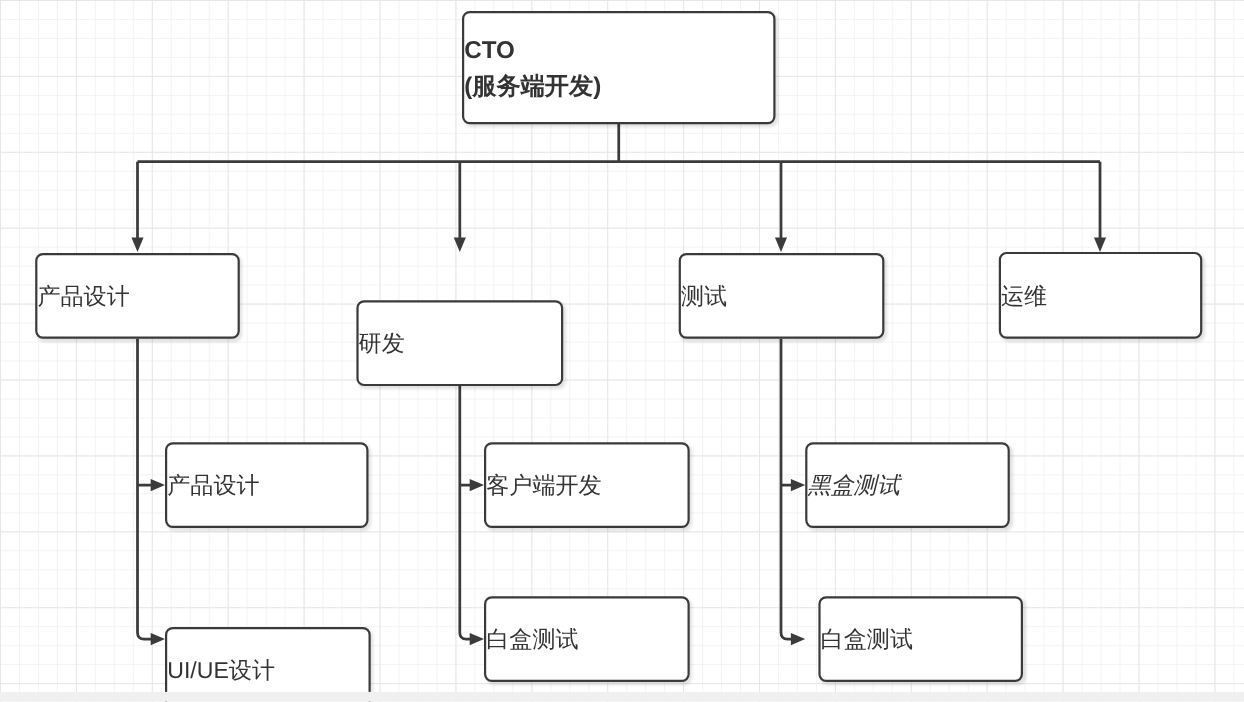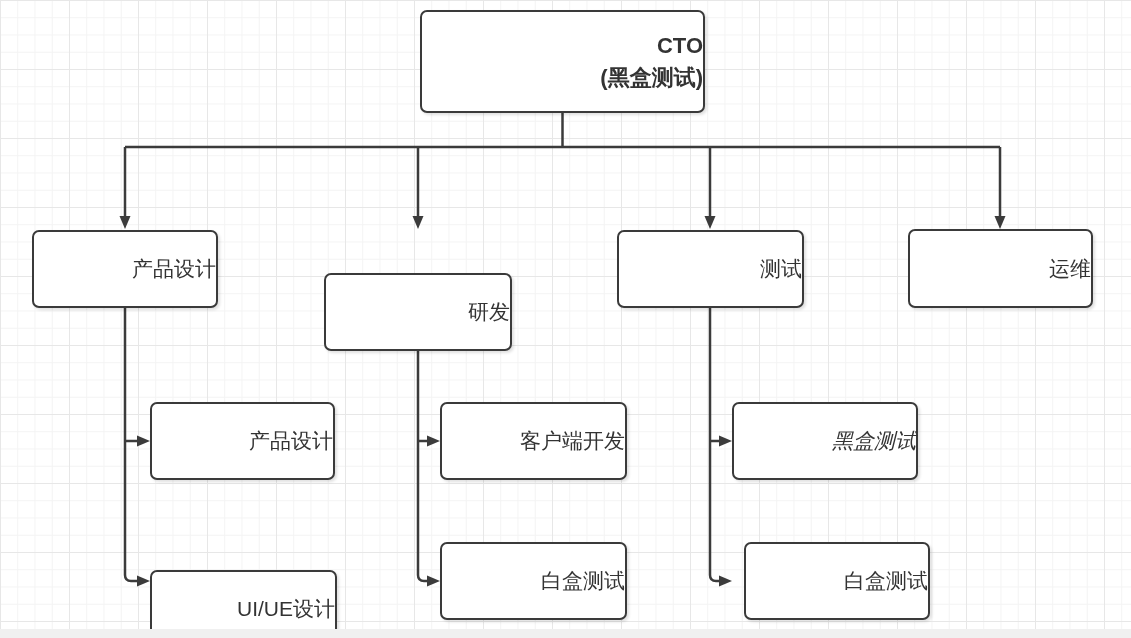--- a/index.html
+++ b/index.html
@@ -20,21 +20,21 @@
     background-size: 69px 69px, 69px 69px, 17.25px 17.25px, 17.25px 17.25px;
   }
   .node {
     position: absolute;
     box-sizing: border-box;
     background: #ffffff;
     border: 2.5px solid #3a3a3a;
     border-radius: 7px;
     display: flex;
     flex-direction: column;
-    align-items: flex-end;
+    align-items: flex-start;
     justify-content: center;
     color: #333333;
     font-size: 21px;
     box-shadow: 2px 2px 3px rgba(0,0,0,0.12);
     cursor: default;
     text-align: center;
     z-index: 2;
   }
   .node.root { font-weight: 700; font-size: 22px; line-height: 1.45; }
   #edges {
@@ -104,21 +104,21 @@
       <polygon points="719,435.5 719,446.5 732,441"></polygon>
     </g>
     <g>
       <path d="M710 441 V575 Q710 581 716 581 H720"></path>
       <polygon points="719,575.5 719,586.5 732,581"></polygon>
     </g>
   </svg>
 
   <div class="node root" style="left:420px; top:10px; width:285px; height:103px;">
     <div>CTO</div>
-    <div>(黑盒测试)</div>
+    <div>(服务端开发)</div>
   </div>
 
   <div class="node" style="left:32px; top:230px; width:186px; height:78px;">
     <div>产品设计</div>
   </div>
   <div class="node" style="left:324px; top:230px; width:188px; height:78px;margin-top:43px;">
     <div>研发</div>
   </div>
   <div class="node" style="left:617px; top:230px; width:187px; height:78px;">
     <div>测试</div>

